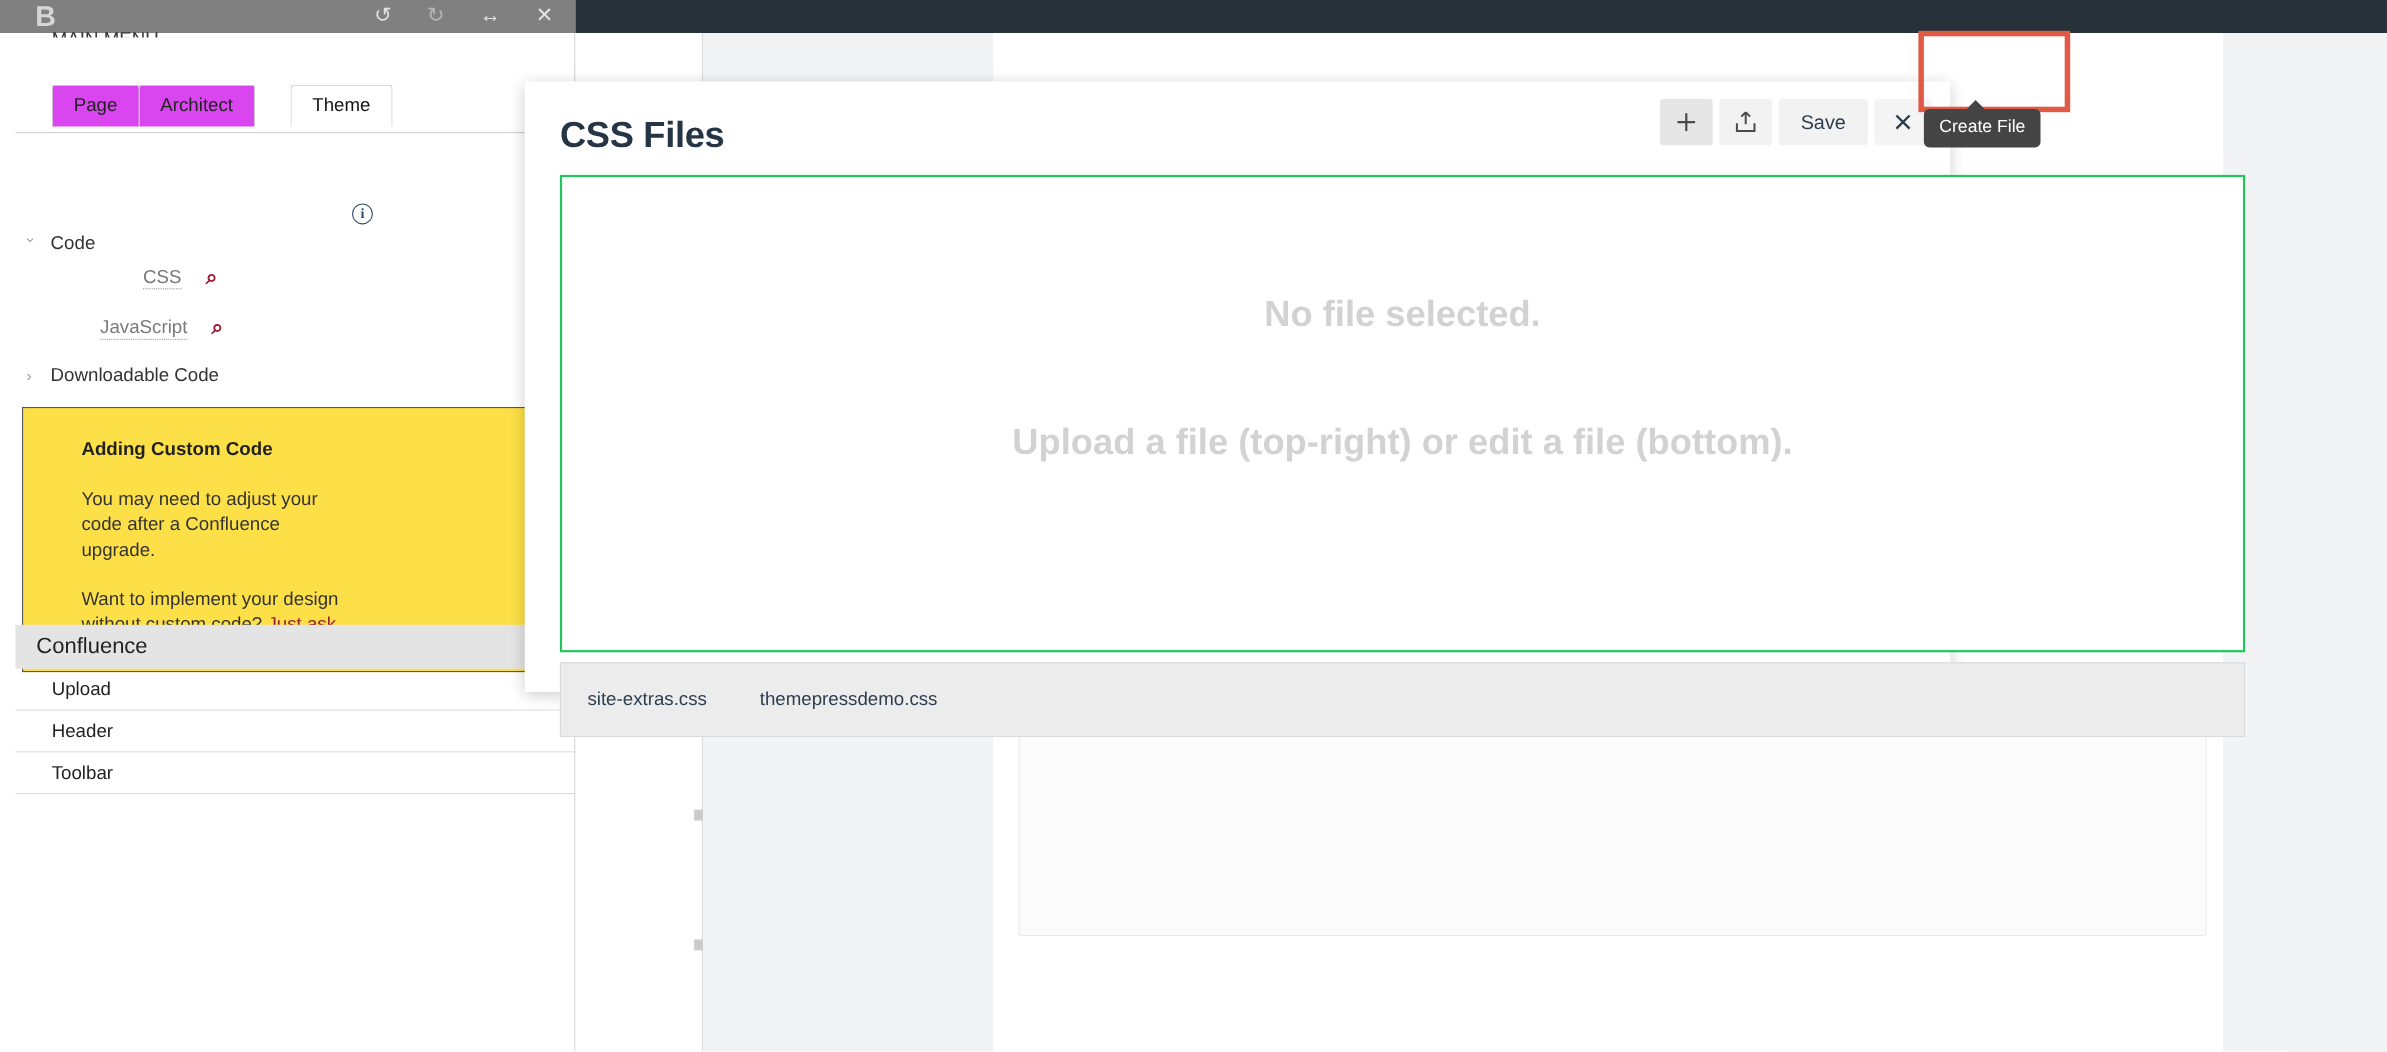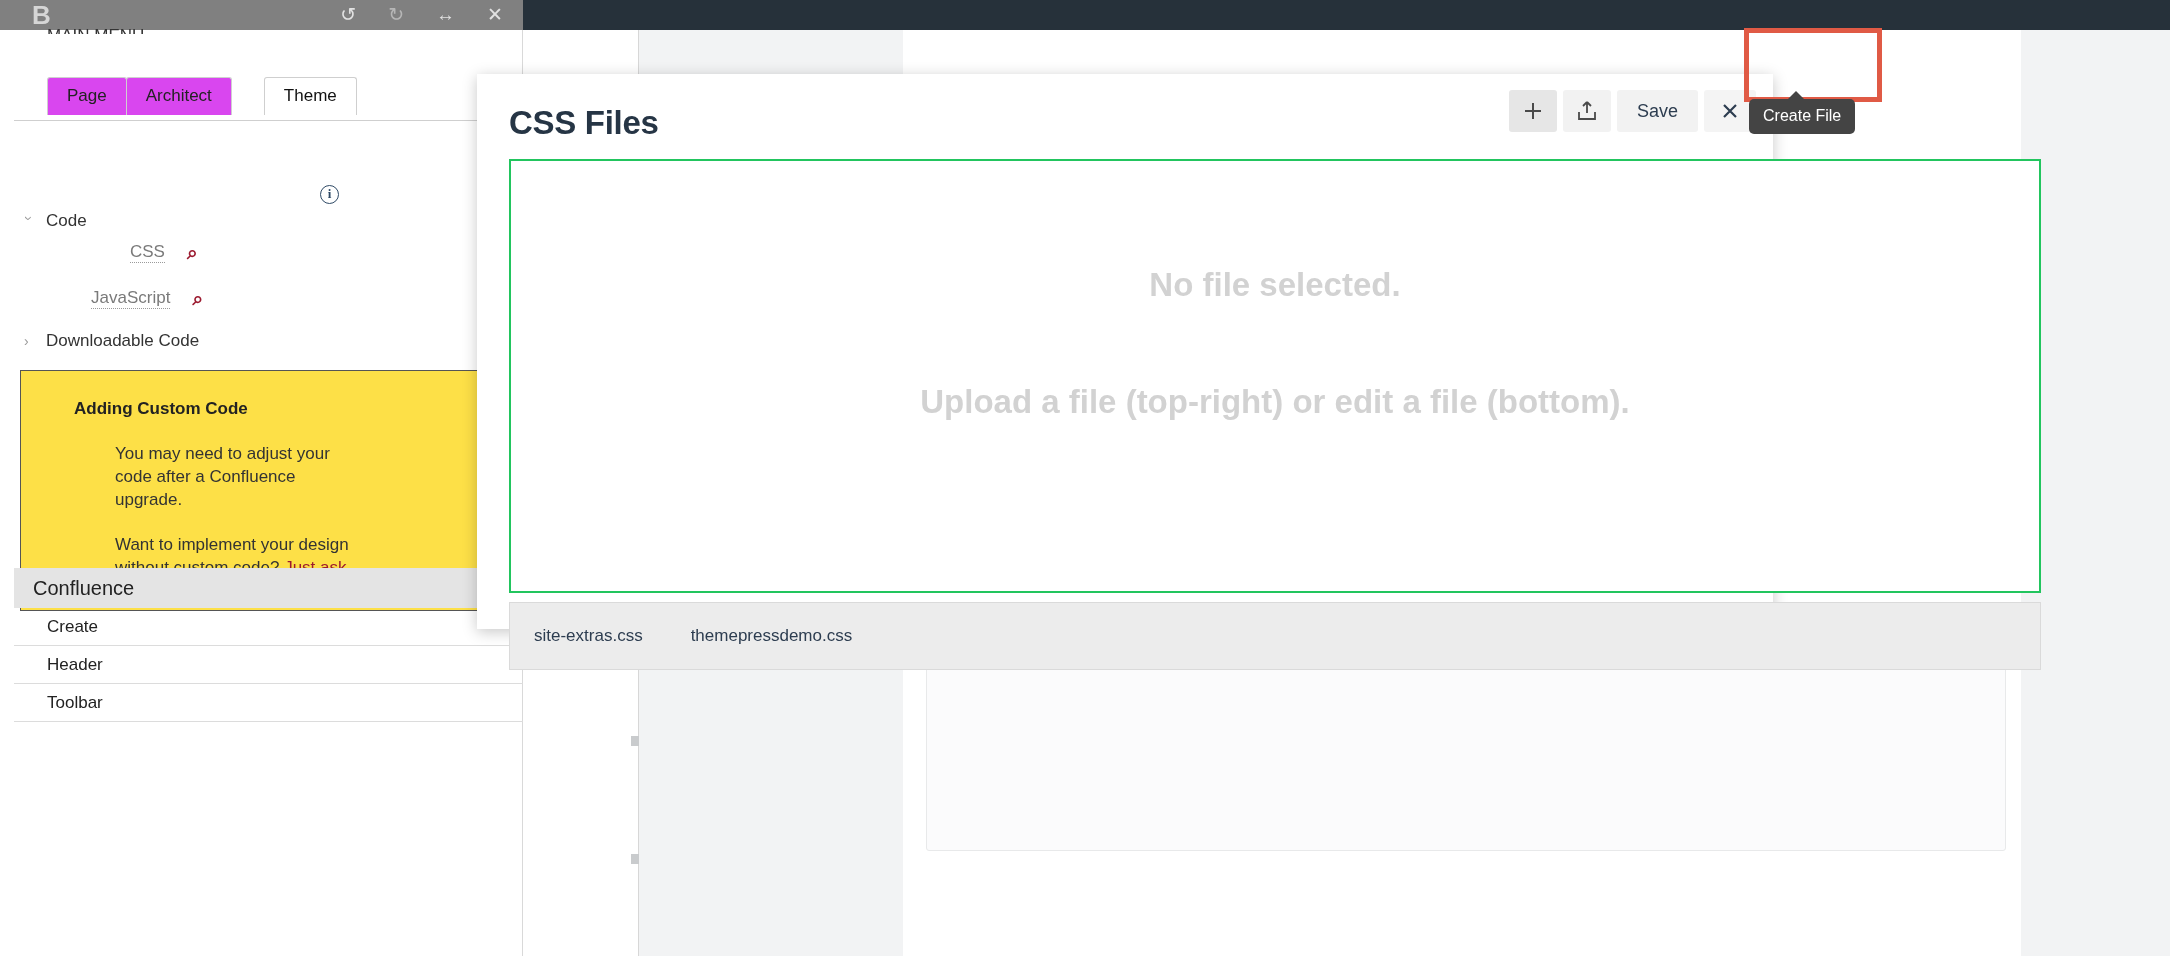--- a/index.html
+++ b/index.html
@@ -83,21 +83,21 @@
   }
   .leaf .magnify { margin-left: 22px; color: #9c1b30; font-size: 19px; font-weight: bold; cursor:pointer; line-height: 1; }
   .leaf-css { left: 130px; top: 212px; }
   .leaf-js  { left: 91px;  top: 258px; }
 
   .notice {
     position: absolute; left: 20px; top: 340px; width: 540px; min-height: 180px;
     border: 1px solid #555; background: #fde047; padding: 28px 36px 30px 53px;
   }
   .notice h4 { font-size: 17px; font-weight: bold; color: #222; margin-bottom: 24px; }
-  .notice p { font-size: 17px; color: #333; line-height: 1.35; margin-bottom: 22px; max-width: 250px; margin-left: 41px; }
+  .notice p { font-size: 17px; color: #333; line-height: 1.35; margin-bottom: 22px; max-width: 250px; }
   .notice p:last-child { margin-bottom: 0; }
   .notice a { color: #9c1b30; text-decoration: none; }
 
   .subheader {
     position: absolute; left: 14px; top: 538px; width: 509px; height: 40px;
     background: #e4e4e4; display: flex; align-items: center; padding-left: 19px;
     font-size: 20px; color: #222;
   }
   .nav-item {
     position: absolute; left: 14px; width: 509px; height: 38px;
@@ -250,21 +250,21 @@
     </div>
 
     <div class="notice">
       <h4>Adding Custom Code</h4>
       <p>You may need to adjust your code after a Confluence upgrade.</p>
       <p><span>Want to implement your design without custom code? </span><a href="#">Just ask</a><span>.</span></p>
     </div>
 
     <div class="subheader">Confluence</div>
 
-    <div class="nav-item" style="top:578px;">Create</div>
+    <div class="nav-item" style="top:578px;">Upload</div>
     <div class="nav-item" style="top:616px;">Header</div>
     <div class="nav-item" style="top:654px;">Toolbar</div>
   </div>
 
   <div class="modal">
 
     <div class="modal-title">CSS Files</div>
 
     <div class="modal-actions">
       <button class="btn-icon hover">

